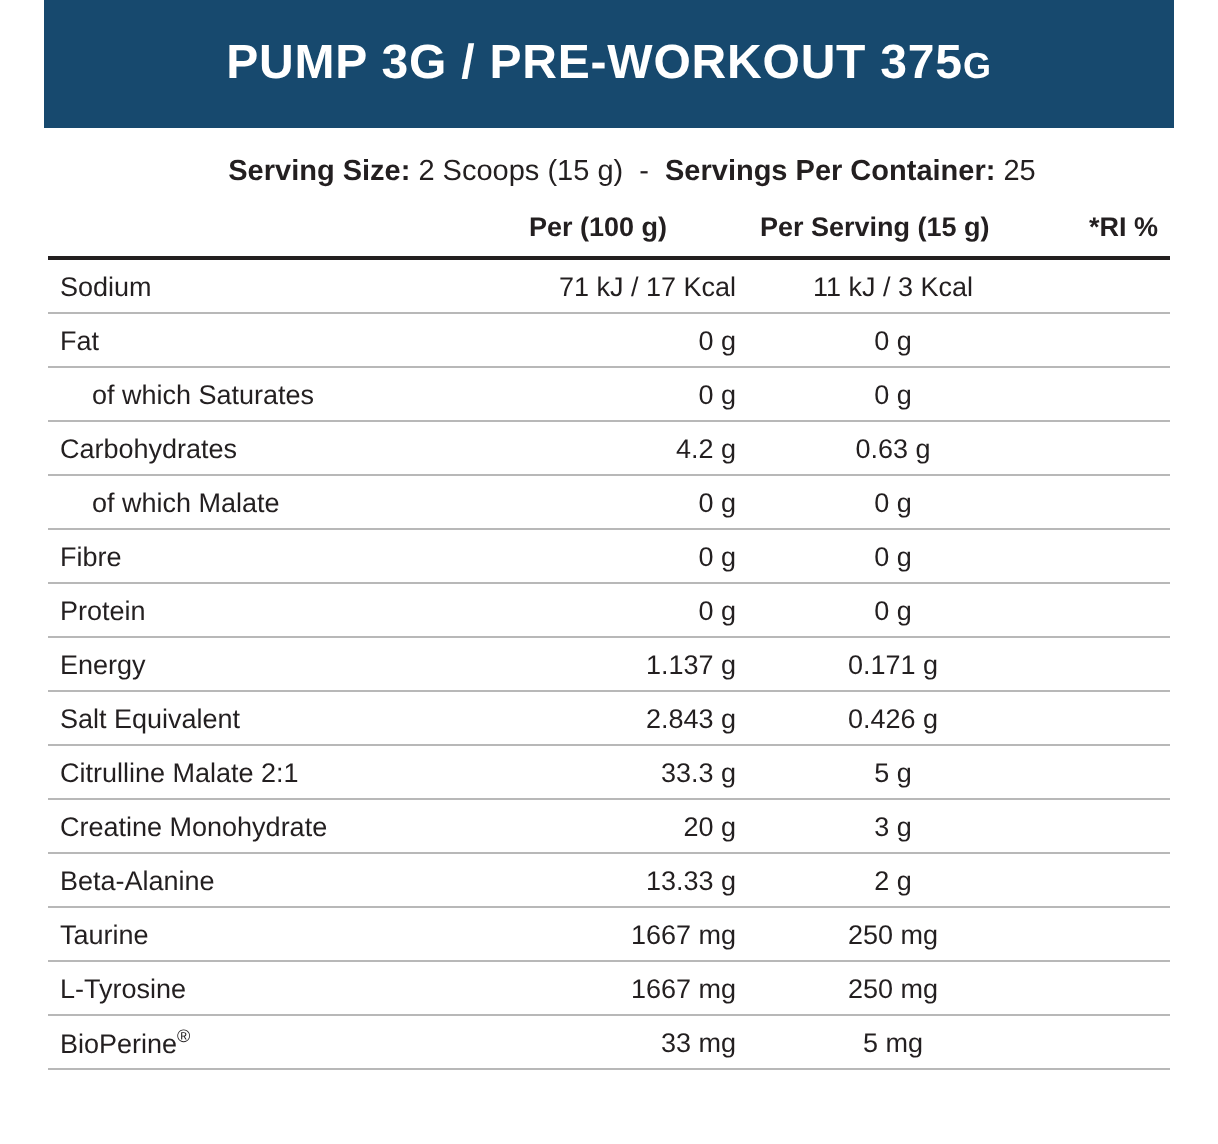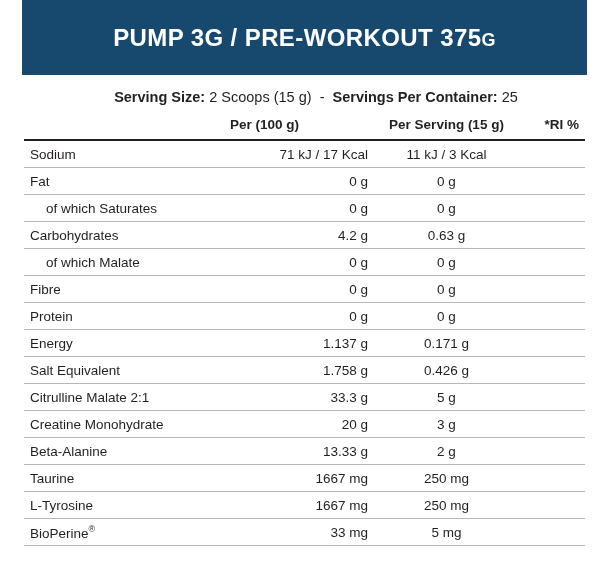--- a/index.html
+++ b/index.html
@@ -17,21 +17,21 @@
   .panel {
     width: 609px;
     height: 572px;
     box-sizing: border-box;
     background: #ffffff;
     position: relative;
   }
   .title-bar {
     background: #17496e;
     color: #ffffff;
-    height: 75px;
+    height: 64px;
     margin: 0 22px;
     display: flex;
     align-items: center;
     justify-content: center;
   }
   .title-text {
     font-size: 24px;
     font-weight: bold;
     letter-spacing: 0.4px;
     white-space: nowrap;
@@ -70,22 +70,22 @@
   table.nutri col.c-ri { width: 66px; }
 
   table.nutri thead th {
     font-size: 13.5px;
     font-weight: bold;
     padding: 0 6px 7px 6px;
     border-bottom: 2px solid #231f20;
     vertical-align: bottom;
   }
   th.h-name { text-align: left; }
-  th.h-per100 { text-align: left; padding-right: 18px; }
-  th.h-serv { text-align: center; }
+  th.h-per100 { text-align: center; padding-right: 18px; }
+  th.h-serv { text-align: left; }
   th.h-ri { text-align: right; padding-right: 2px; }
 
   table.nutri tbody td {
     font-size: 13.5px;
     padding: 3px 6px 3px 6px;
     border-bottom: 1px solid #b8b8b8;
     height: 20px;
     white-space: nowrap;
   }
   td.t-name { text-align: left; padding-left: 4px; }
@@ -172,21 +172,21 @@
           <td class="t-ri"></td>
         </tr>
         <tr>
           <td class="t-name">Energy</td>
           <td class="t-per100">1.137 g</td>
           <td class="t-serv">0.171 g</td>
           <td class="t-ri"></td>
         </tr>
         <tr>
           <td class="t-name">Salt Equivalent</td>
-          <td class="t-per100">1.758 g</td>
+          <td class="t-per100">2.843 g</td>
           <td class="t-serv">0.426 g</td>
           <td class="t-ri"></td>
         </tr>
         <tr>
           <td class="t-name">Citrulline Malate 2:1</td>
           <td class="t-per100">33.3 g</td>
           <td class="t-serv">5 g</td>
           <td class="t-ri"></td>
         </tr>
         <tr>

